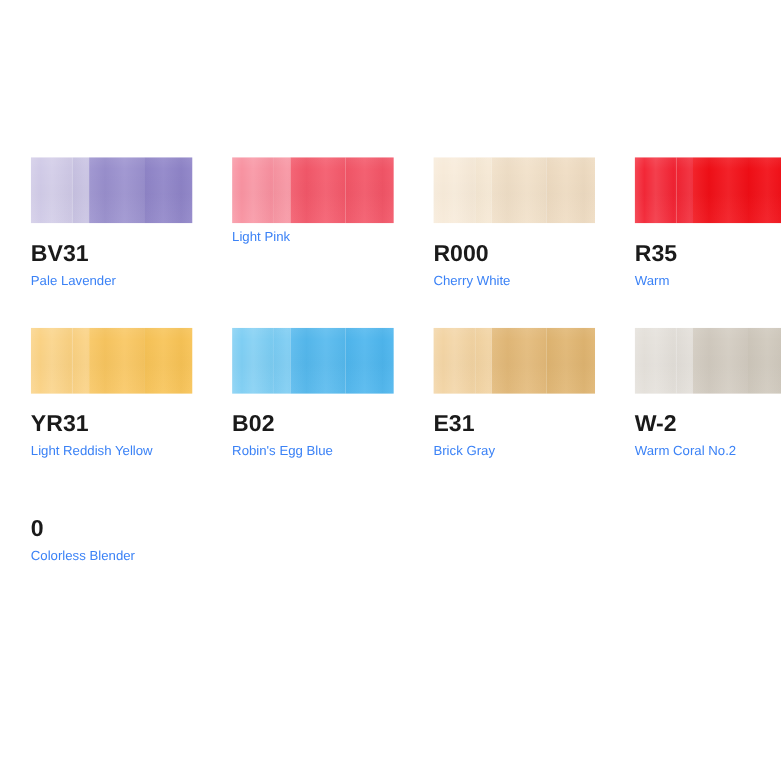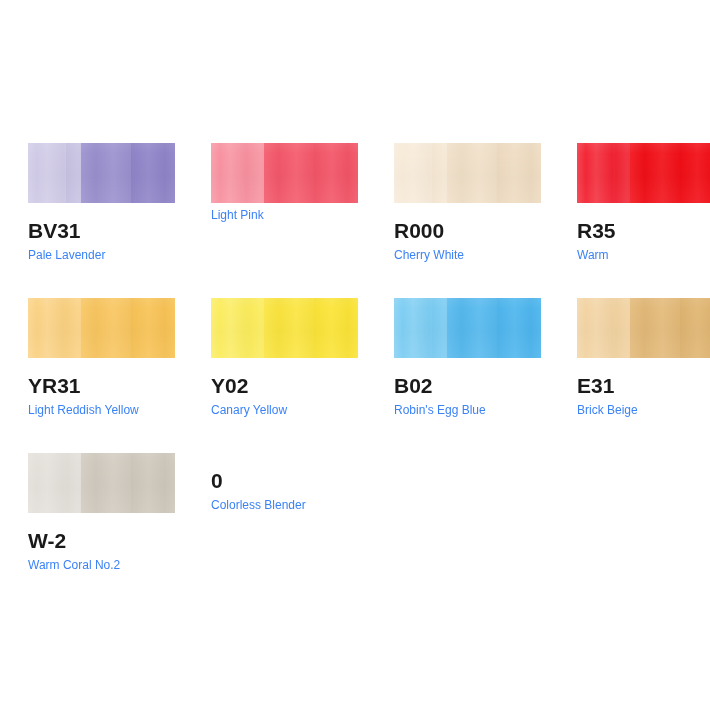--- a/index.html
+++ b/index.html
@@ -150,31 +150,20 @@
         <div class="band b1" style="background: rgb(250, 209, 130);"></div>
         <div class="band b2" style="background: rgb(250, 208, 127);"></div>
         <div class="band b3" style="background: rgb(249, 198, 96);"></div>
         <div class="band b4" style="background: rgb(248, 195, 86);"></div>
         <div class="grain"></div>
       </div>
       <div class="swatch-code">YR31</div>
       <div class="swatch-name">Light Reddish Yellow</div>
     </div>
 
-    <div class="swatch-cell">
-      <div class="swatch-chip">
-        <div class="band b1" style="background: rgb(251, 236, 93);"></div>
-        <div class="band b2" style="background: rgb(251, 235, 87);"></div>
-        <div class="band b3" style="background: rgb(251, 229, 63);"></div>
-        <div class="band b4" style="background: rgb(251, 228, 55);"></div>
-        <div class="grain"></div>
-      </div>
-      <div class="swatch-code">Y02</div>
-      <div class="swatch-name">Canary Yellow</div>
-    </div>
 
 
     <div class="swatch-cell">
       <div class="swatch-chip">
         <div class="band b1" style="background: rgb(124, 205, 243);"></div>
         <div class="band b2" style="background: rgb(119, 202, 242);"></div>
         <div class="band b3" style="background: rgb(85, 185, 238);"></div>
         <div class="band b4" style="background: rgb(78, 182, 238);"></div>
         <div class="grain"></div>
       </div>
@@ -184,21 +173,21 @@
 
     <div class="swatch-cell">
       <div class="swatch-chip">
         <div class="band b1" style="background: rgb(242, 211, 162);"></div>
         <div class="band b2" style="background: rgb(241, 209, 158);"></div>
         <div class="band b3" style="background: rgb(227, 185, 120);"></div>
         <div class="band b4" style="background: rgb(224, 181, 113);"></div>
         <div class="grain"></div>
       </div>
       <div class="swatch-code">E31</div>
-      <div class="swatch-name">Brick Beige</div>
+      <div class="swatch-name">Brick Gray</div>
     </div>
 
 
     <div class="swatch-cell">
       <div class="swatch-chip">
         <div class="band b1" style="background: rgb(227, 223, 217);"></div>
         <div class="band b2" style="background: rgb(225, 221, 215);"></div>
         <div class="band b3" style="background: rgb(210, 203, 192);"></div>
         <div class="band b4" style="background: rgb(207, 200, 188);"></div>
         <div class="grain"></div>

